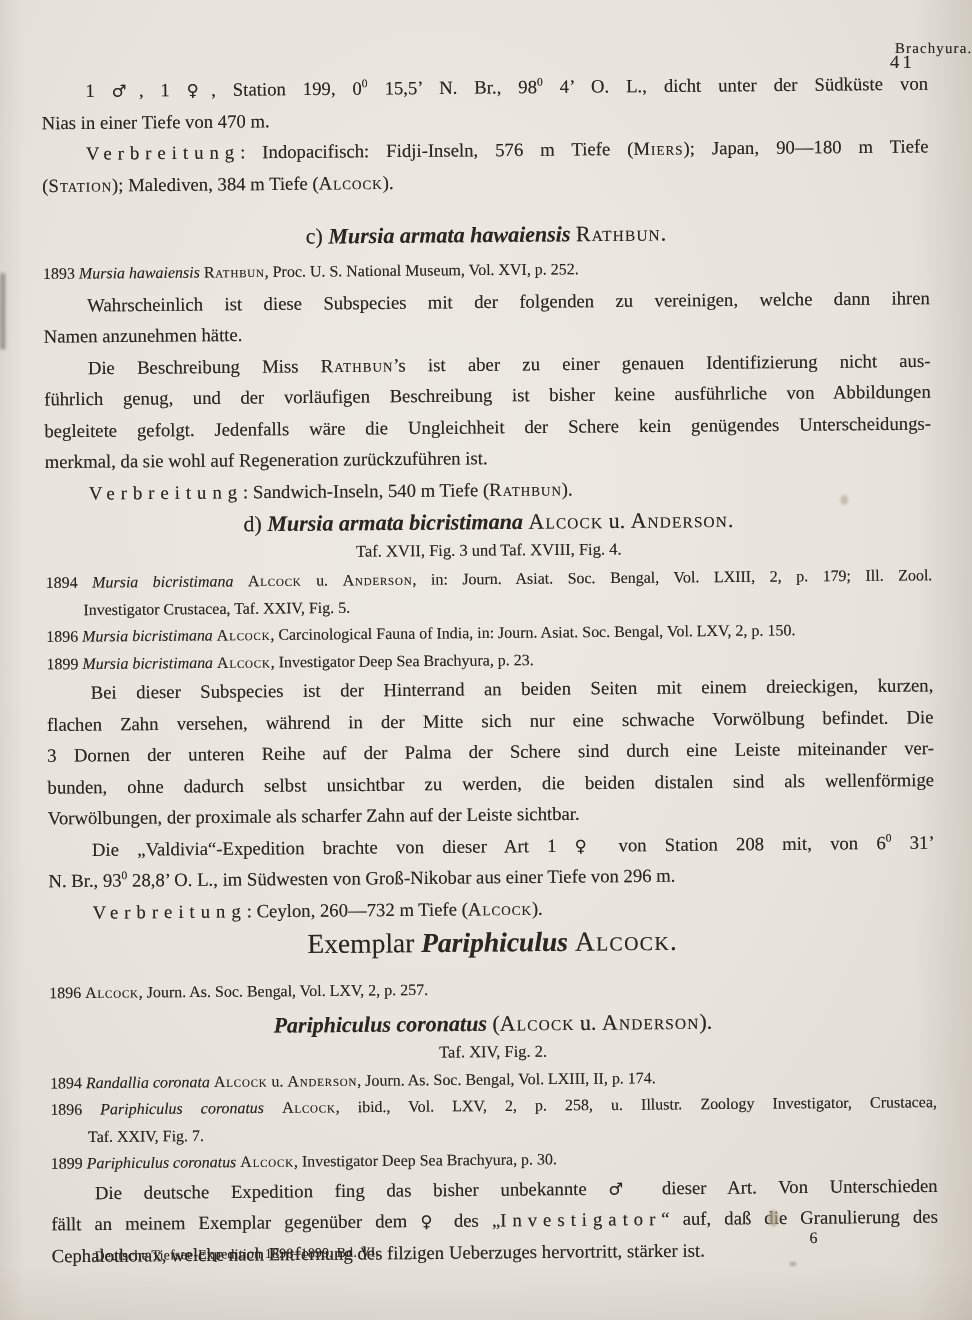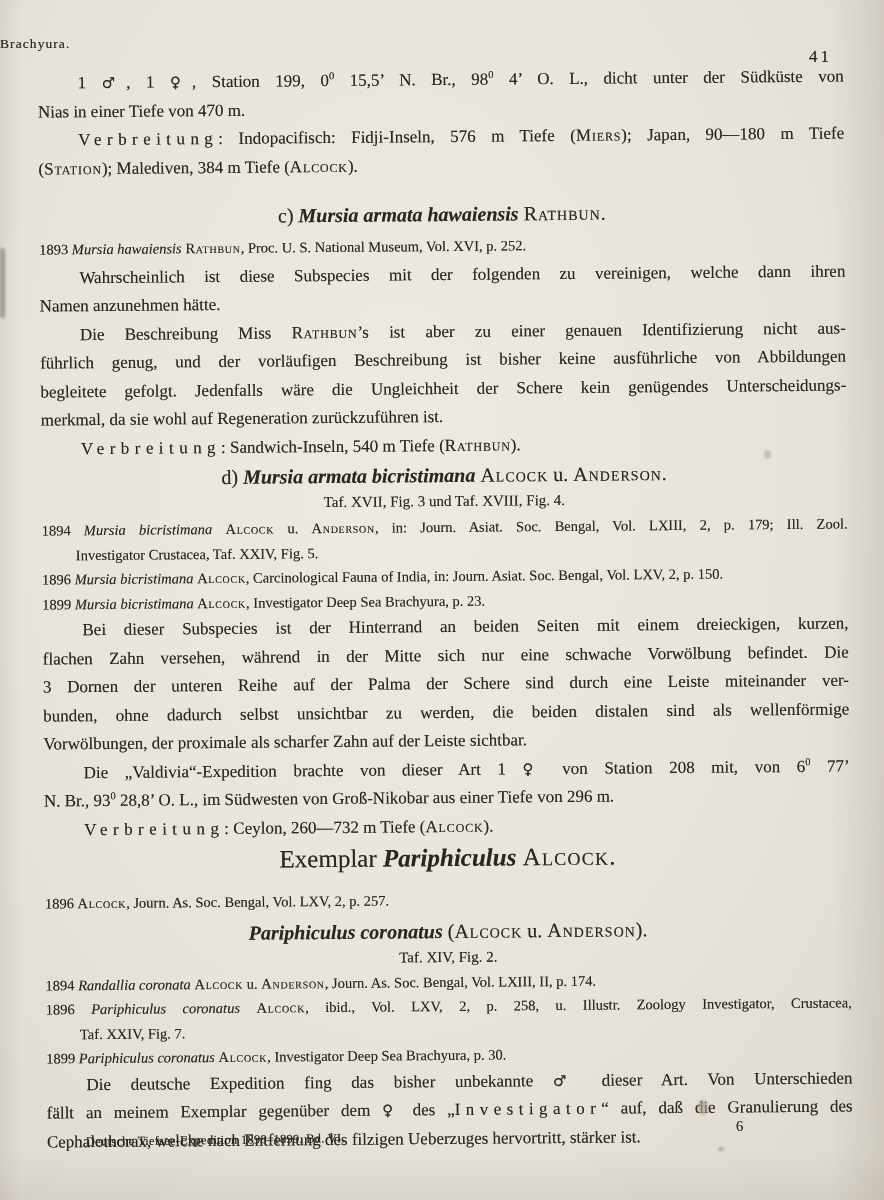--- a/index.html
+++ b/index.html
@@ -8,21 +8,21 @@
     position:relative;width:884px;height:1200px;overflow:hidden;
     background:
       linear-gradient(to right, rgba(110,100,88,0.10) 0%, rgba(110,100,88,0) 2.5%),
       linear-gradient(to right, rgba(120,110,95,0) 94%, rgba(120,110,95,0.16) 100%),
       linear-gradient(to bottom, rgba(120,110,95,0) 96%, rgba(120,110,95,0.10) 100%),
       radial-gradient(ellipse at 45% 38%, #edeae3 0%, #e8e4dd 55%, #ded9d0 100%);
     font-family:"Liberation Serif","DejaVu Serif",serif;
     color:#2b2620;
     text-shadow:0 0 0.5px rgba(60,50,40,0.55);
   }
-  .running-title{position:absolute;top:36px;left:0;right:0;text-align:left;
+  .running-title{position:absolute;top:36px;left:0;right:0;text-align:right;
     font-size:13.5px;letter-spacing:0.08em;}
   .page-number{position:absolute;top:47px;right:52px;font-size:17px;letter-spacing:3px;}
   .content{position:absolute;left:42px;top:0;width:806px;padding-top:66px;
     transform:rotate(-0.5deg);}
   .line{text-align:justify;text-align-last:justify;}
   .line.last{text-align-last:left;}
   .center .line{text-align:center;text-align-last:center;}
   .para{font-size:17px;line-height:28.5px;}
   .para .line.first{text-indent:40px;}
   .ref{font-size:14.5px;line-height:24.5px;}
@@ -109,21 +109,21 @@
         <div class="line first last" data-name="text-line"><span data-name="text-segment">1899 </span><span class="i" data-name="text-segment">Mursia bicristimana</span><span data-name="text-segment"> </span><span class="sc" data-name="text-segment">Alcock</span><span data-name="text-segment">, Investigator Deep Sea Brachyura, p. 23.</span></div>
       </div>
     <div class="para" data-name="paragraph-subspecies-description">
         <div class="line first" data-name="text-line"><span data-name="text-segment">Bei dieser Subspecies ist der Hinterrand an beiden Seiten mit einem dreieckigen, kurzen,</span></div>
         <div class="line" data-name="text-line"><span data-name="text-segment">flachen Zahn versehen, während in der Mitte sich nur eine schwache Vorwölbung befindet.  Die</span></div>
         <div class="line" data-name="text-line"><span data-name="text-segment">3 Dornen der unteren Reihe auf der Palma der Schere sind durch eine Leiste miteinander ver-</span></div>
         <div class="line" data-name="text-line"><span data-name="text-segment">bunden, ohne dadurch selbst unsichtbar zu werden, die beiden distalen sind als wellenförmige</span></div>
         <div class="line last" data-name="text-line"><span data-name="text-segment">Vorwölbungen, der proximale als scharfer Zahn auf der Leiste sichtbar.</span></div>
       </div>
     <div class="para" data-name="paragraph-valdivia-expedition">
-        <div class="line first" data-name="text-line"><span data-name="text-segment">Die „Valdivia“-Expedition brachte von dieser Art 1 </span><span class="sym" data-name="female-symbol">♀</span><span data-name="text-segment"> von Station 208 mit, von 6</span><sup data-name="text-segment">0</sup><span data-name="text-segment"> 77’</span></div>
+        <div class="line first" data-name="text-line"><span data-name="text-segment">Die „Valdivia“-Expedition brachte von dieser Art 1 </span><span class="sym" data-name="female-symbol">♀</span><span data-name="text-segment"> von Station 208 mit, von 6</span><sup data-name="text-segment">0</sup><span data-name="text-segment"> 31’</span></div>
         <div class="line last" data-name="text-line"><span data-name="text-segment">N. Br., 93</span><sup data-name="text-segment">0</sup><span data-name="text-segment"> 28,8’ O. L., im Südwesten von Groß-Nikobar aus einer Tiefe von 296 m.</span></div>
       </div>
     <div class="para" data-name="paragraph-verbreitung-ceylon">
         <div class="line first last" data-name="text-line"><span class="sp" data-name="text-segment">Verbreitung</span><span data-name="text-segment">: Ceylon, 260—732 m Tiefe (</span><span class="sc" data-name="text-segment">Alcock</span><span data-name="text-segment">).</span></div>
       </div>
 
     <div class="h-genus center" data-name="genus-heading">
         <div class="line first last" data-name="text-line"><span data-name="text-segment">Exemplar </span><span class="bi" data-name="text-segment">Pariphiculus</span><span data-name="text-segment"> </span><span class="sc" data-name="text-segment">Alcock</span><span data-name="text-segment">.</span></div>
       </div>
     <div class="ref" data-name="reference-genus-1896">

